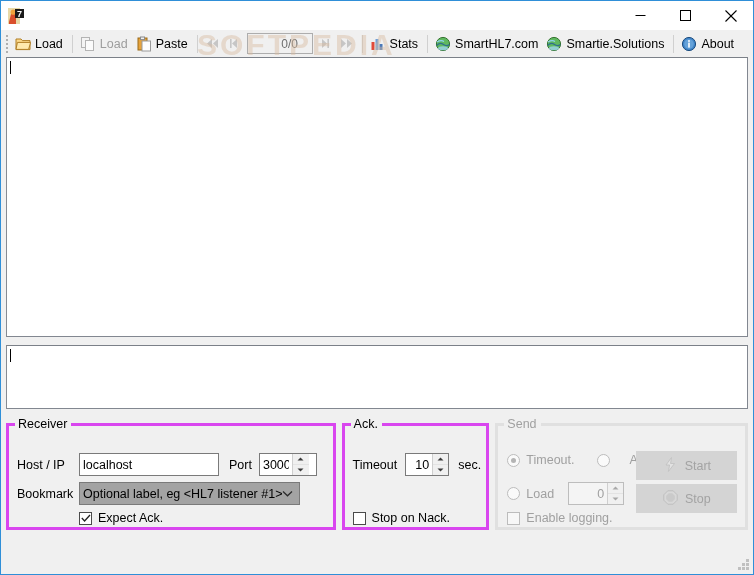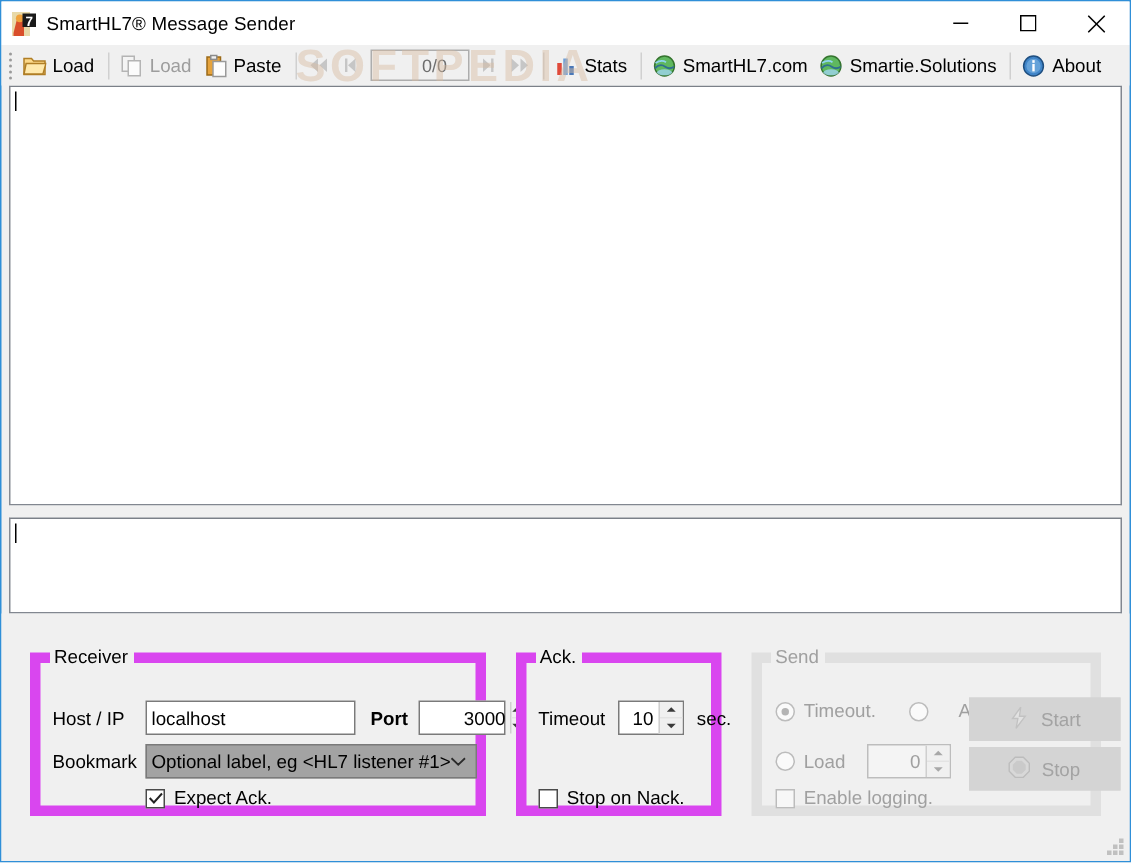--- a/index.html
+++ b/index.html
@@ -148,23 +148,23 @@
   
   #groups {
     flex: 1 1 auto;
     position: relative;
     background: #f0f0f0;
     padding: 8px 5px 0 5px;
     display: flex;
     align-items: flex-start;
   }
   fieldset.group {
-    border: 7px solid #d946ef;
+    border: 3px solid #d946ef;
     border-radius: 0;
-    margin: 14px;
+    margin: 0;
     padding: 0;
     background: transparent;
     position: relative;
     height: 113px;
   }
   fieldset.group > legend {
     padding: 0 4px 0 3px;
     margin-left: 6px;
     font-size: 12.5px;
     color: #000;
@@ -292,21 +292,20 @@
     <div id="app-icon">
       <svg width="16" height="16" viewBox="0 0 16 16">
         <rect x="0" y="0" width="16" height="16" fill="#ffffff"></rect>
         <rect x="0" y="0" width="12" height="16" fill="#e8d9a8"></rect>
         <path d="M1 14 L3 6 Q5 2 8 4 L8 16 L1 16 Z" fill="#d94f2b"></path>
         <circle cx="5.2" cy="4.2" r="2.6" fill="#f0a23c"></circle>
         <rect x="7" y="1" width="9" height="9" fill="#1a1a1a"></rect>
         <text x="11.5" y="9" font-family="Liberation Sans, sans-serif" font-size="9" font-weight="bold" fill="#ffffff" text-anchor="middle">7</text>
       </svg>
     </div>
-    <span id="title-text">SmartHL7® Message Sender</span>
 
     <div class="win-btns">
       <div class="win-btn" title="Minimize">
         <svg width="11" height="11" viewBox="0 0 11 11">
             <line x1="0.5" y1="5.5" x2="10.5" y2="5.5" stroke="#000" stroke-width="1"></line>
           </svg>
       </div>
       <div class="win-btn" title="Maximize">
         <svg width="11" height="11" viewBox="0 0 11 11">
             <rect x="0.5" y="0.5" width="10" height="10" fill="none" stroke="#000" stroke-width="1"></rect>
@@ -463,23 +462,23 @@
   </div>
 
   <div id="groups">
 
     <fieldset class="group" id="grp-receiver">
       <legend>Receiver</legend>
 
       <div class="row" style="left:8px; top:22px;">
         <label class="fld" style="width:62px;">Host / IP</label>
         <input class="txt" style="width: 140px;" value="localhost">
-        <label class="fld" style="margin-left:10px;font-weight:bold;">Port</label>
+        <label class="fld" style="margin-left:10px;">Port</label>
         <div class="spin" style="width:58px; margin-left:7px;">
-          <input style="width: 60px;" value="3000">
+          <input style="width: 32px;" value="3000">
           <div class="spin-btns">
             <span>
                 <svg width="7" height="4" viewBox="0 0 7 4">
                   <path d="M3.5 0.5 L6.5 3.5 L0.5 3.5 Z" fill="#3a3a3a"></path>
                 </svg>
               </span>
             <span>
                 <svg width="7" height="4" viewBox="0 0 7 4">
                   <path d="M3.5 3.5 L0.5 0.5 L6.5 0.5 Z" fill="#3a3a3a"></path>
                 </svg>

